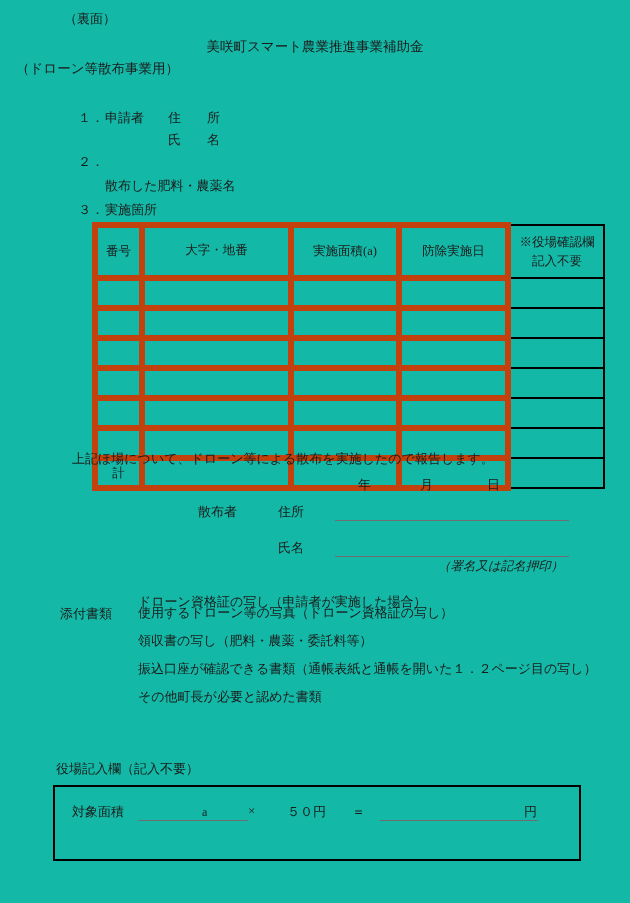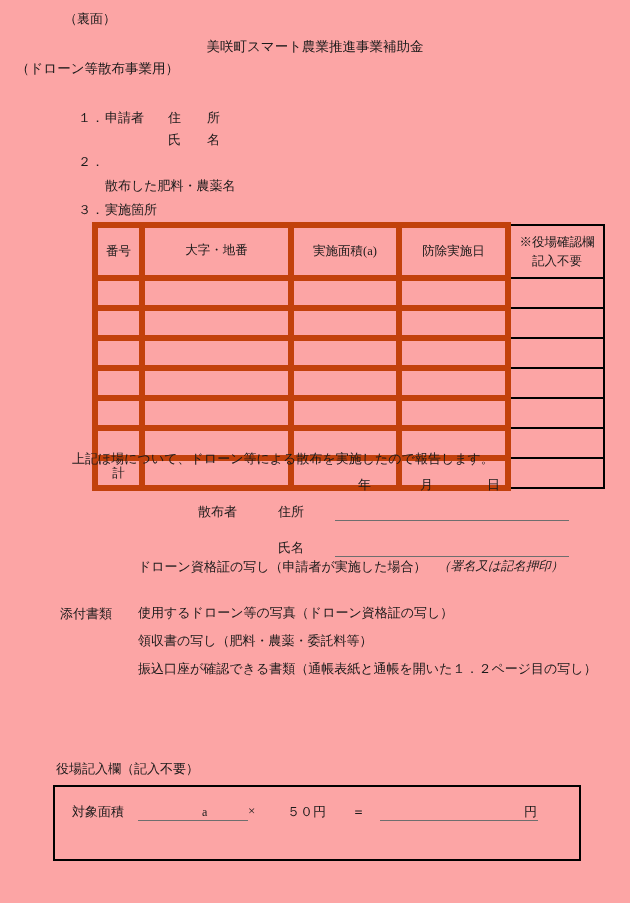--- a/index.html
+++ b/index.html
@@ -12,21 +12,21 @@
     height: 903px;
     position: relative;
     font-family: "Liberation Serif", "DejaVu Serif", serif;
     color: #1a1a1a;
     font-size: 13px;
     overflow: hidden;
   }
   .page {
     position: absolute;
     inset: 0;
-    background: #fca5a5;
+    background: #14b8a6;
   }
   .abs { position: absolute; white-space: pre; }
 
   
   #back-label      { left: 64px;  top: 10px;  font-size: 13px; }
   #doc-title       { left: 0;     top: 38px;  width: 630px; text-align: center; font-size: 13.5px; }
   #doc-subtitle    { left: 16px;     top: 60px;  width: 630px; text-align: left; font-size: 13.5px; }
 
   
   #item1-no        { left: 78px;  top: 109px; }
@@ -89,21 +89,21 @@
   #name-label      { left: 278px; top: 539px; }
   #name-rule {
     left: 335px; top: 556px; width: 234px;
     border-bottom: 1px solid #6e6e6e; height: 0;
   }
   #seal-note       { left: 438px; top: 558px; font-size: 12.5px; font-style: italic; }
 
   
   #attach-label    { left: 60px;  top: 575px; margin-top: 30px; }
   .attach-item     { left: 138px; font-size: 13px; }
-  #attach-0        { top: 558px; text-align: center; }
+  #attach-0        { top: 593px; text-align: center; }
   #attach-1        { top: 604px; }
   #attach-2        { top: 632px; }
   #attach-3        { top: 660px; }
   #attach-4        { top: 688px; }
 
   
   #office-label    { left: 56px;  top: 760px; font-size: 13px; }
   #office-box {
     left: 53px; top: 785px;
     width: 528px; height: 76px;
@@ -222,20 +222,21 @@
   <div class="abs" id="addr-rule"></div>
   <div class="abs" id="name-label">氏名</div>
   <div class="abs" id="name-rule"></div>
   <div class="abs" id="seal-note">（署名又は記名押印）</div>
 
   <div class="abs" id="attach-label">添付書類</div>
   <div class="abs attach-item" id="attach-0">ドローン資格証の写し（申請者が実施した場合）</div>
   <div class="abs attach-item" id="attach-1">使用するドローン等の写真（ドローン資格証の写し）</div>
   <div class="abs attach-item" id="attach-2">領収書の写し（肥料・農薬・委託料等）</div>
   <div class="abs attach-item" id="attach-3">振込口座が確認できる書類（通帳表紙と通帳を開いた１．２ページ目の写し）</div>
+  <div class="abs attach-item" id="attach-4">その他町長が必要と認めた書類</div>
 
   <div class="abs" id="office-label">役場記入欄（記入不要）</div>
   <div class="abs" id="office-box"></div>
   <div class="abs" id="office-area-label">対象面積</div>
   <div class="abs" id="office-rule-1"></div>
   <div class="abs" id="office-unit-a">a</div>
   <div class="abs" id="office-times">×</div>
   <div class="abs" id="office-rate">５０円</div>
   <div class="abs" id="office-equals">＝</div>
   <div class="abs" id="office-rule-2"></div>

